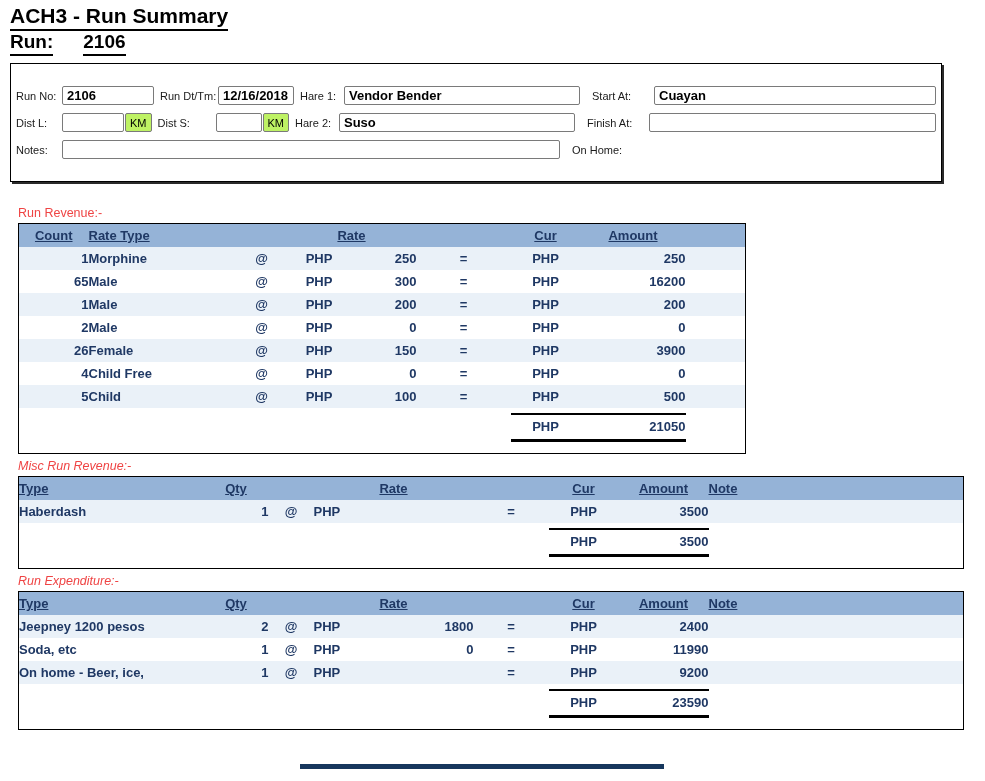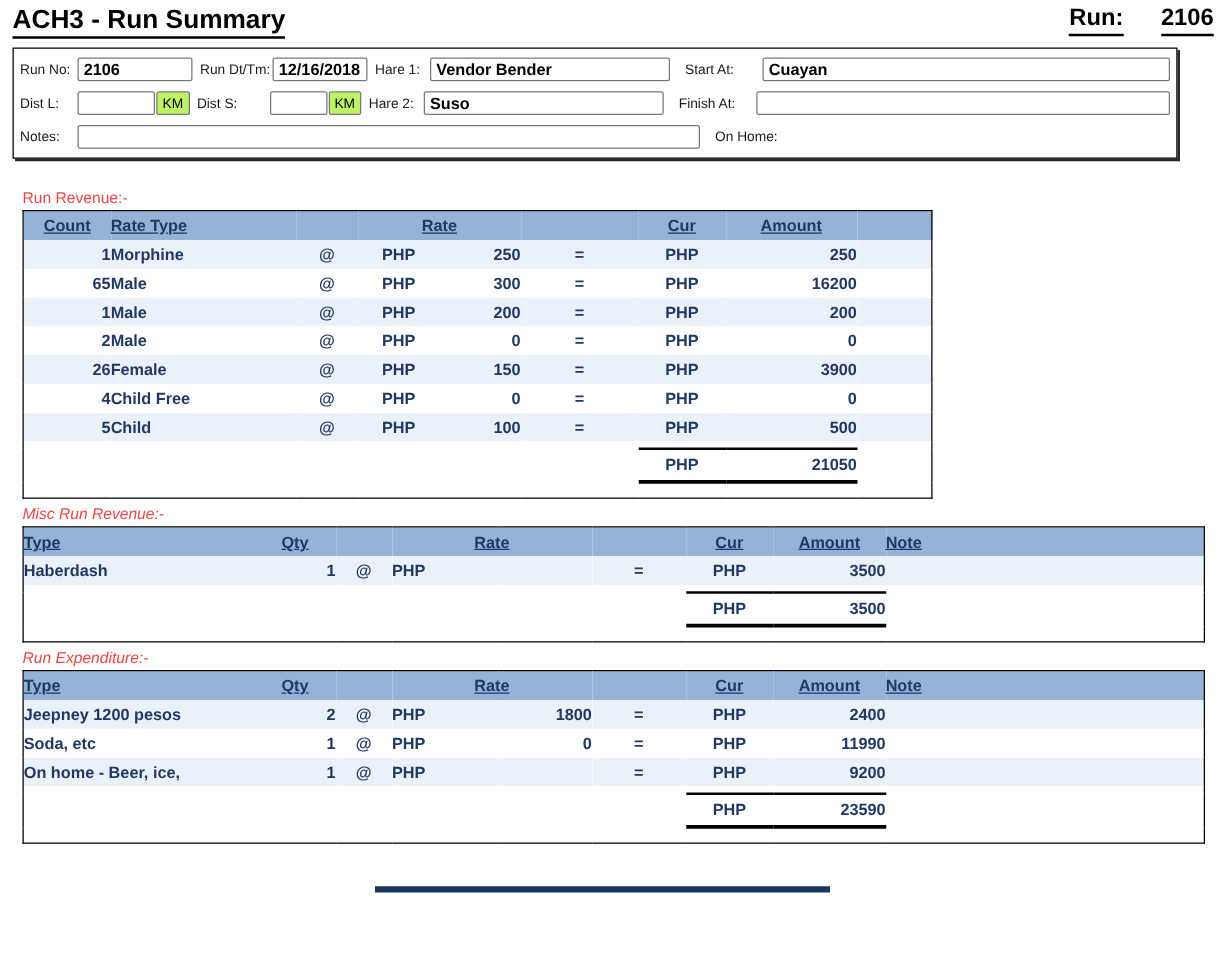--- a/index.html
+++ b/index.html
@@ -5,49 +5,49 @@
   * { box-sizing: border-box; }
   html,body { margin:0; padding:0; }
   body {
     width:985px; height:781px; background:#ffffff;
     font-family:"Liberation Sans", sans-serif; color:#000;
     overflow:hidden;
   }
   .page { padding:4px 10px 0 10px; }
 
   
-  .titlebar { display:flex; justify-content:space-between; align-items:flex-start; padding-right:4px; }
+  .titlebar { display:flex; justify-content:space-between; align-items:flex-start; padding-right:4px;flex-direction:column; }
   .title { font-size:21px; font-weight:bold; border-bottom:2px solid #000; padding-bottom:1px; }
   .run-head { font-size:19px; font-weight:bold; display:flex; gap:30px; }
   .run-head span { border-bottom:2px solid #000; padding-bottom:1px; }
 
   
   .form-box {
     margin-top:7px; width:932px; border:1px solid #000;
-    box-shadow:2px 2px 0 0 #2a2a2a; padding:3px 5px; background:#fff;
+    box-shadow:2px 2px 0 0 #2a2a2a; padding:18px 5px; background:#fff;
   }
   .frow { display:flex; align-items:center; height:27px; }
   .flabel { font-size:11px; color:#1a1a1a; white-space:nowrap; }
   .ffield {
     border:1px solid #7a7a7a; border-radius:2px; height:19px; background:#fff;
     font-size:13px; font-weight:bold; padding:1px 4px; overflow:hidden; white-space:nowrap;
   }
   .km {
     border:1px solid #7a7a7a; border-radius:2px; height:19px;
     font-size:11px; font-weight:normal; padding:3px 4px 0 4px; margin-left:1px; background:#bef264;
   }
   .w-label-1 { width:46px; }
   .w-label-2 { width:62px; }
   .w-label-3 { width:44px; }
   .w-label-4 { width:58px; }
   .w-runno   { width:92px; }
   .w-distl   { width:62px; }
   .w-date    { width:76px; }
   .w-dists   { width:46px; }
-  .w-hare    { width:192px; }
+  .w-hare    { width:236px; }
   .w-notes   { width:498px; }
   .grow      { flex:1; }
   .gap6 { width:6px; } .gap10 { width:12px; }
 
   
   .section-label { font-size:12.5px; color:#ef4444; margin:0 0 3px 8px; }
   .mt1 { margin-top:24px; } .mt2 { margin-top:5px;font-style:italic; }
 
   
   table.datatable { border-collapse:collapse; table-layout:fixed; margin-left:8px; border:1px solid #000; background:#fff; }

